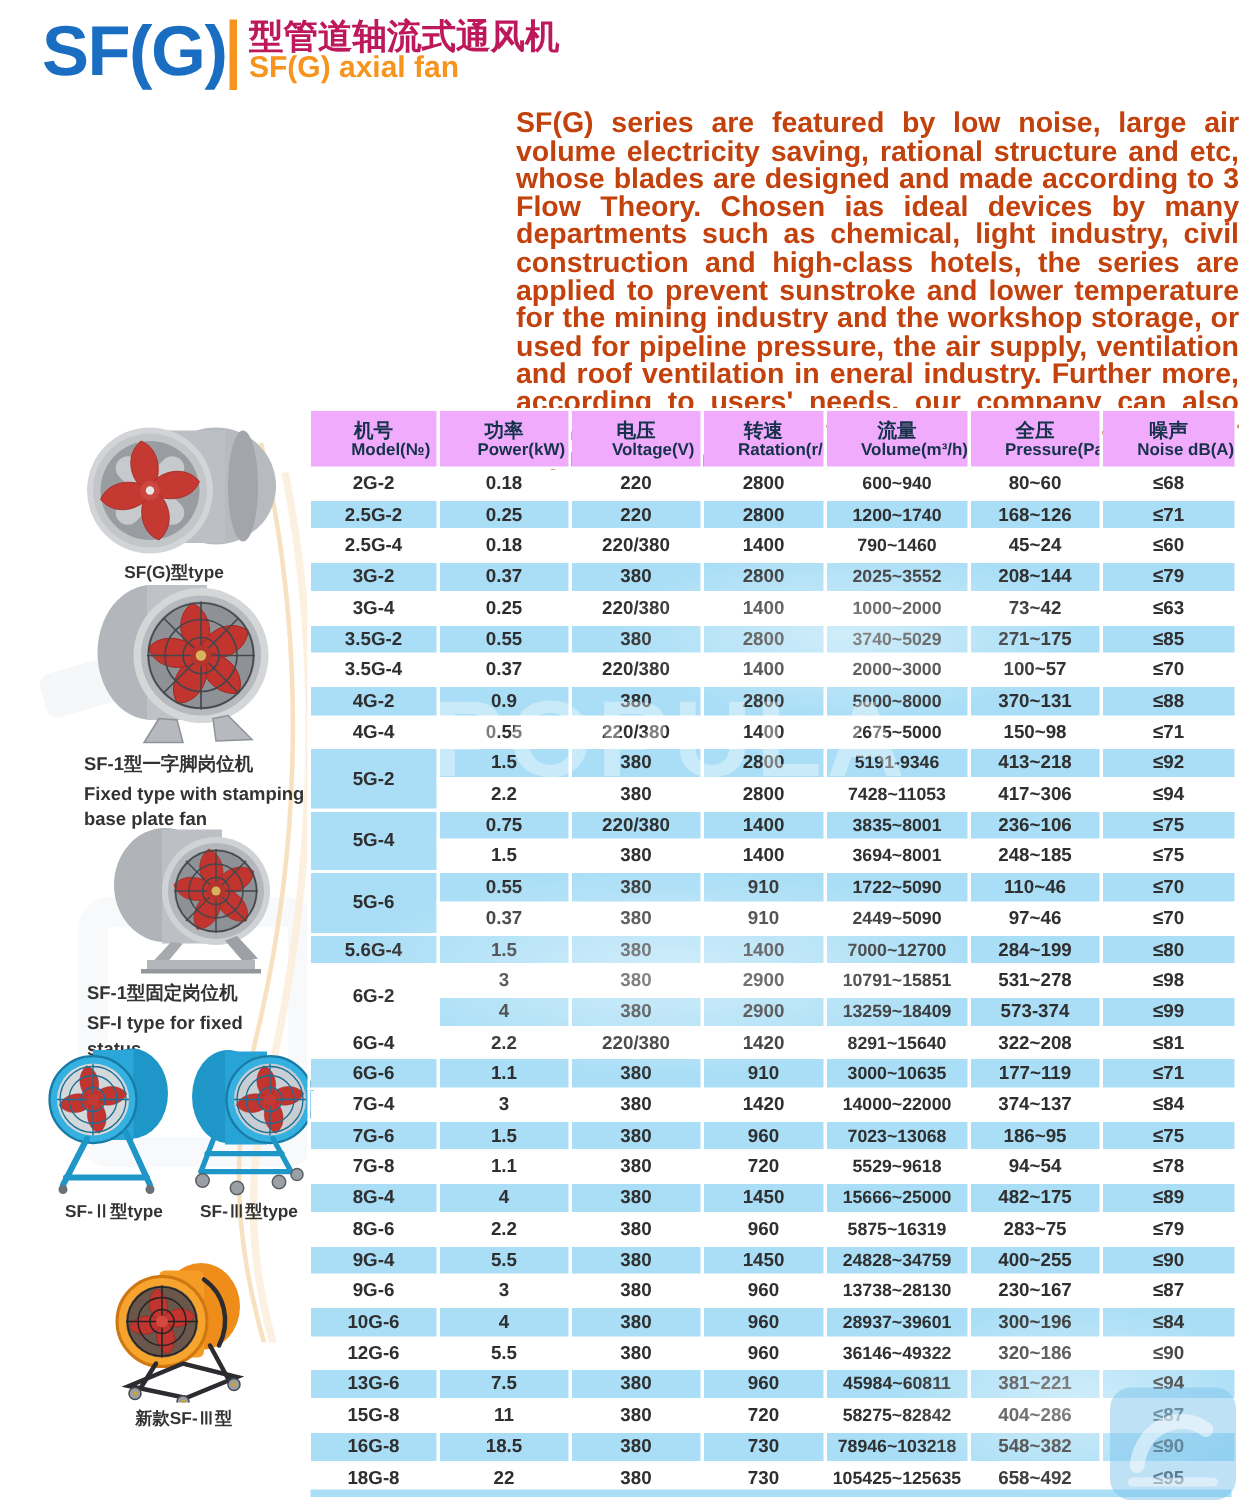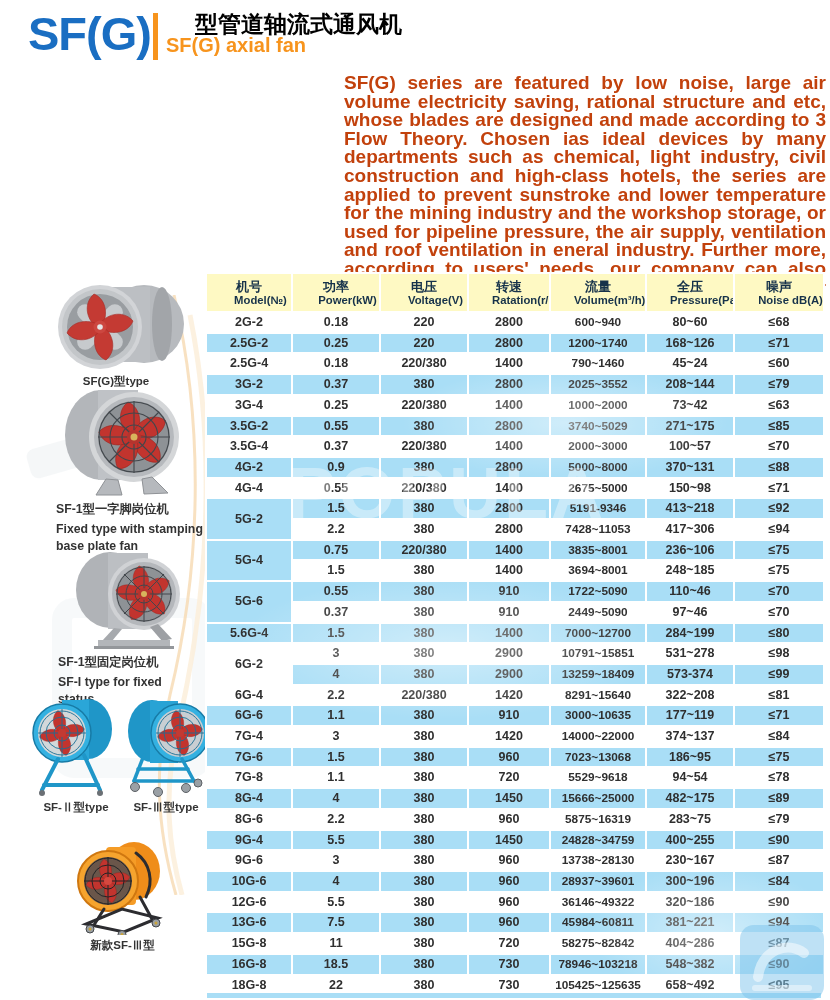--- a/index.html
+++ b/index.html
@@ -2,21 +2,21 @@
 <html lang="zh"><head>
 <meta charset="utf-8">
 <style>
   html,body{margin:0;padding:0;}
   body{width:830px;height:1000px;background:#fff;font-family:"Liberation Sans",sans-serif;}
   #page{position:relative;width:826px;height:1000px;overflow:hidden;background:#fff;}
 
   
   .brand{position:absolute;left:28px;top:6px;font-size:47px;font-weight:bold;color:#1a6ec2;letter-spacing:-1px;}
   .brand-bar{position:absolute;left:153px;top:13px;width:5px;height:47px;background:#f7941d;}
-  .title-cn{position:absolute;left:166px;top:9px;font-size:23px;font-weight:bold;color:#000000;margin-left:29px;}
+  .title-cn{position:absolute;left:166px;top:9px;font-size:23px;font-weight:bold;color:#be185d;}
   .title-en{position:absolute;left:166px;top:34px;font-size:20px;font-weight:bold;color:#f7941d;}
 
   
   .intro-cn{position:absolute;left:28px;top:76px;width:310px;font-size:13.8px;font-weight:600;color:#222;
             line-height:18.6px;text-align:justify;}
   .intro-cn p{margin:0;text-indent:2em;}
   .intro-en{position:absolute;left:344px;top:74px;width:482px;font-size:19px;font-weight:600;color:#c2410c;
             line-height:18.6px;text-align:justify;}
 
   
@@ -35,21 +35,21 @@
 
   
   .fig{position:absolute;z-index:1;}
   .figcap-c{text-align:center;font-weight:bold;font-size:11.5px;color:#333;margin-top:3px;}
   .figcap-l{font-weight:bold;font-size:12.3px;color:#333;line-height:1.34;margin-top:4px;}
   .fig svg{display:block;}
 
   
   .spec-table{position:absolute;left:205px;top:272px;width:618px;border-collapse:collapse;table-layout:fixed;z-index:2;}
   .spec-table th,.spec-table td{border:2px solid #fff;text-align:center;vertical-align:middle;padding:0;overflow:hidden;}
-  .spec-table thead th{background:#fef9c3;height:37px;color:#16324a;}
+  .spec-table thead th{background:#f0abfc;height:37px;color:#16324a;}
   .spec-table .hcn{font-size:13px;font-weight:bold;line-height:15px;}
   .spec-table .hen{font-size:11.3px;font-weight:bold;line-height:13px;padding-left:23px;}
   .spec-table td{height:18.7px;line-height:18.7px;font-size:12.5px;font-weight:bold;color:#2f2f2f;}
   .spec-table td.vol{font-size:11.8px;}
   .spec-table tr.white td{background:#fff;}
   .spec-table tr.blue td{background:#a9def6;}
   .spec-table td.model{background:#a9def6;}
   .bottom-strip{position:absolute;left:207px;top:993px;width:614px;height:5px;background:#a9def6;z-index:2;}
 </style>
 </head>

